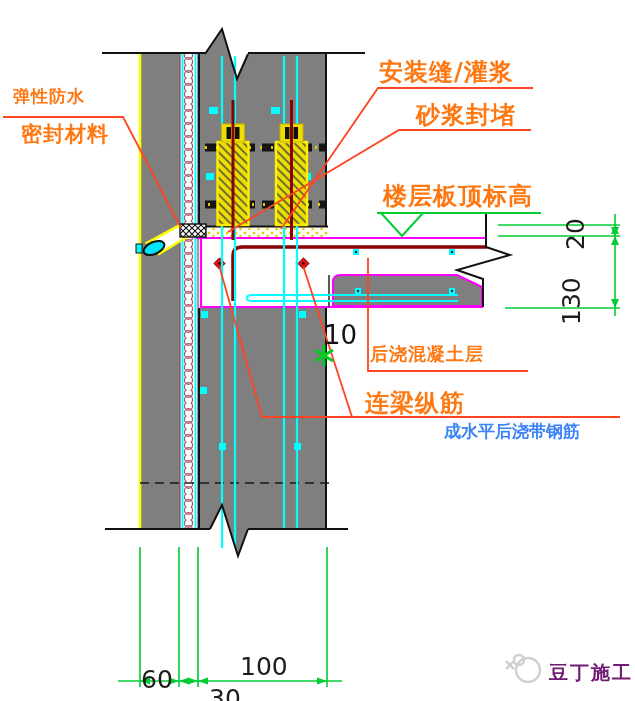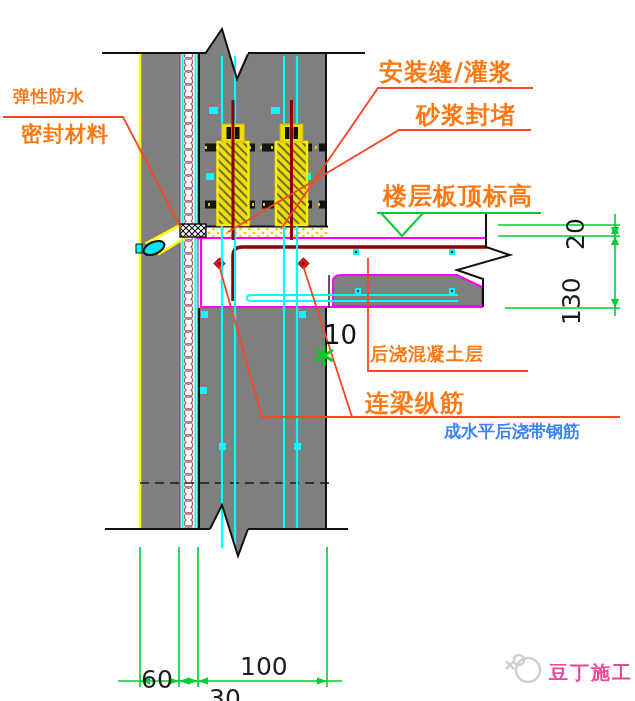--- a/index.html
+++ b/index.html
@@ -6,21 +6,21 @@
   .canvas{position:relative;width:635px;height:701px;background:#ffffff;overflow:hidden;
           font-family:"DejaVu Sans","Liberation Sans",sans-serif;}
   .canvas svg{position:absolute;left:0;top:0;}
   .lbl{position:absolute;color:#ff7711;font-weight:bold;font-size:24px;line-height:1.05;
        letter-spacing:1px;white-space:nowrap;}
   .dimtxt{position:absolute;color:#1c1c1c;font-size:25px;font-weight:500;white-space:nowrap;
           font-family:"DejaVu Sans","Liberation Sans",sans-serif;}
   .rot{transform:rotate(-90deg);transform-origin:left bottom;}
   .rednote{position:absolute;color:#3b82f6;font-weight:bold;font-size:17px;letter-spacing:0;white-space:nowrap;}
   .gap10{position:absolute;color:#111;font-size:26px;white-space:nowrap;}
-  .wm{position:absolute;color:#ec4899;font-size:19px;font-weight:bold;letter-spacing:2px;white-space:nowrap;}
+  .wm{position:absolute;color:#701a75;font-size:19px;font-weight:bold;letter-spacing:2px;white-space:nowrap;}
 </style>
 </head>
 <body>
 
 <div class="canvas">
 
 <svg width="635" height="701" viewBox="0 0 635 701">
   <defs>
     <pattern id="insul" width="18" height="13" patternUnits="userSpaceOnUse">
       <rect width="18" height="13" fill="#ffffff"></rect>

